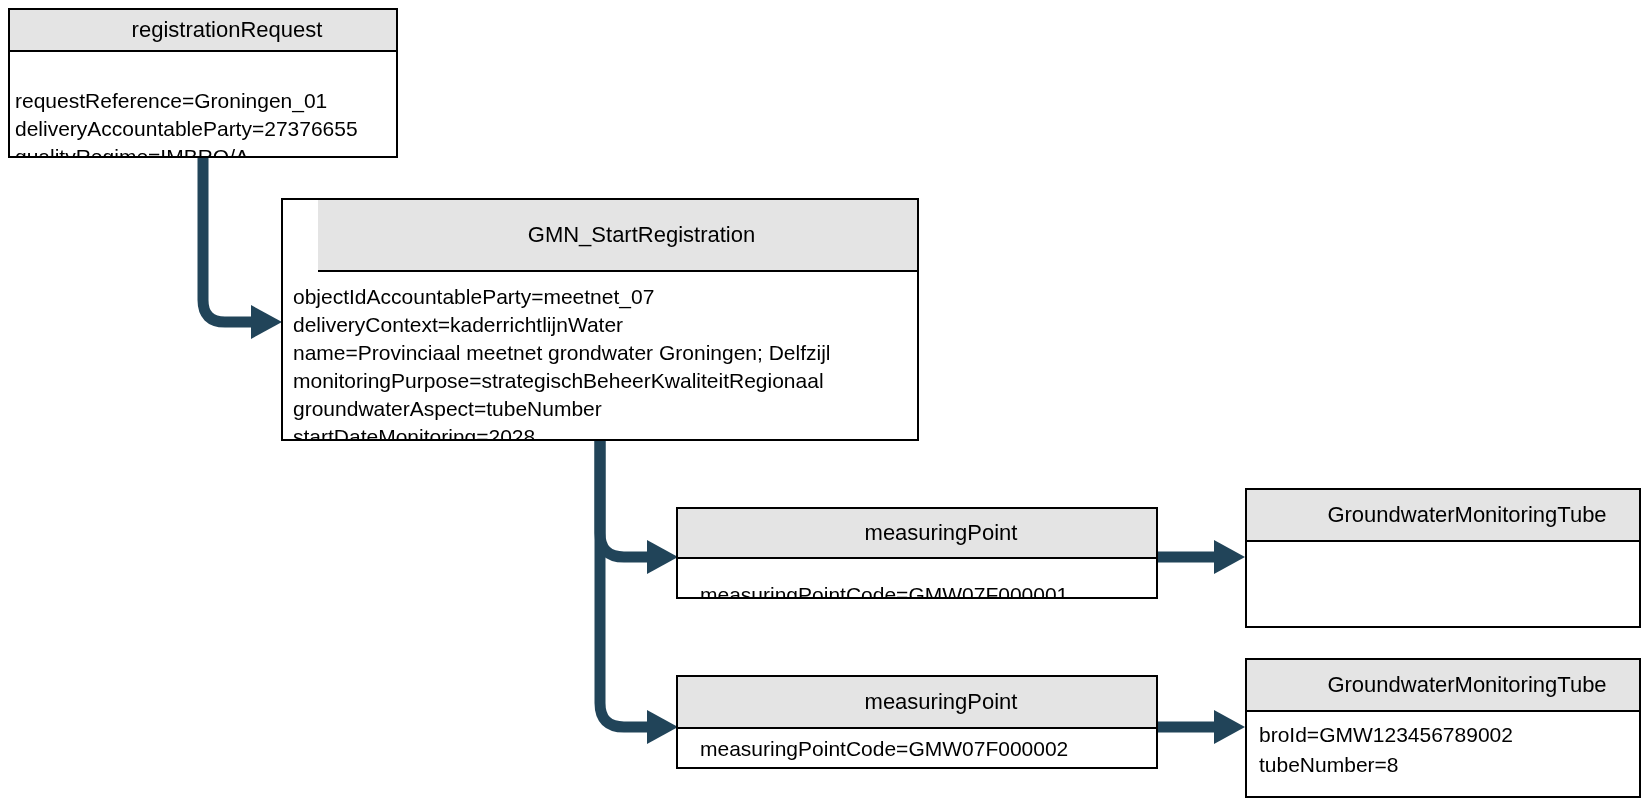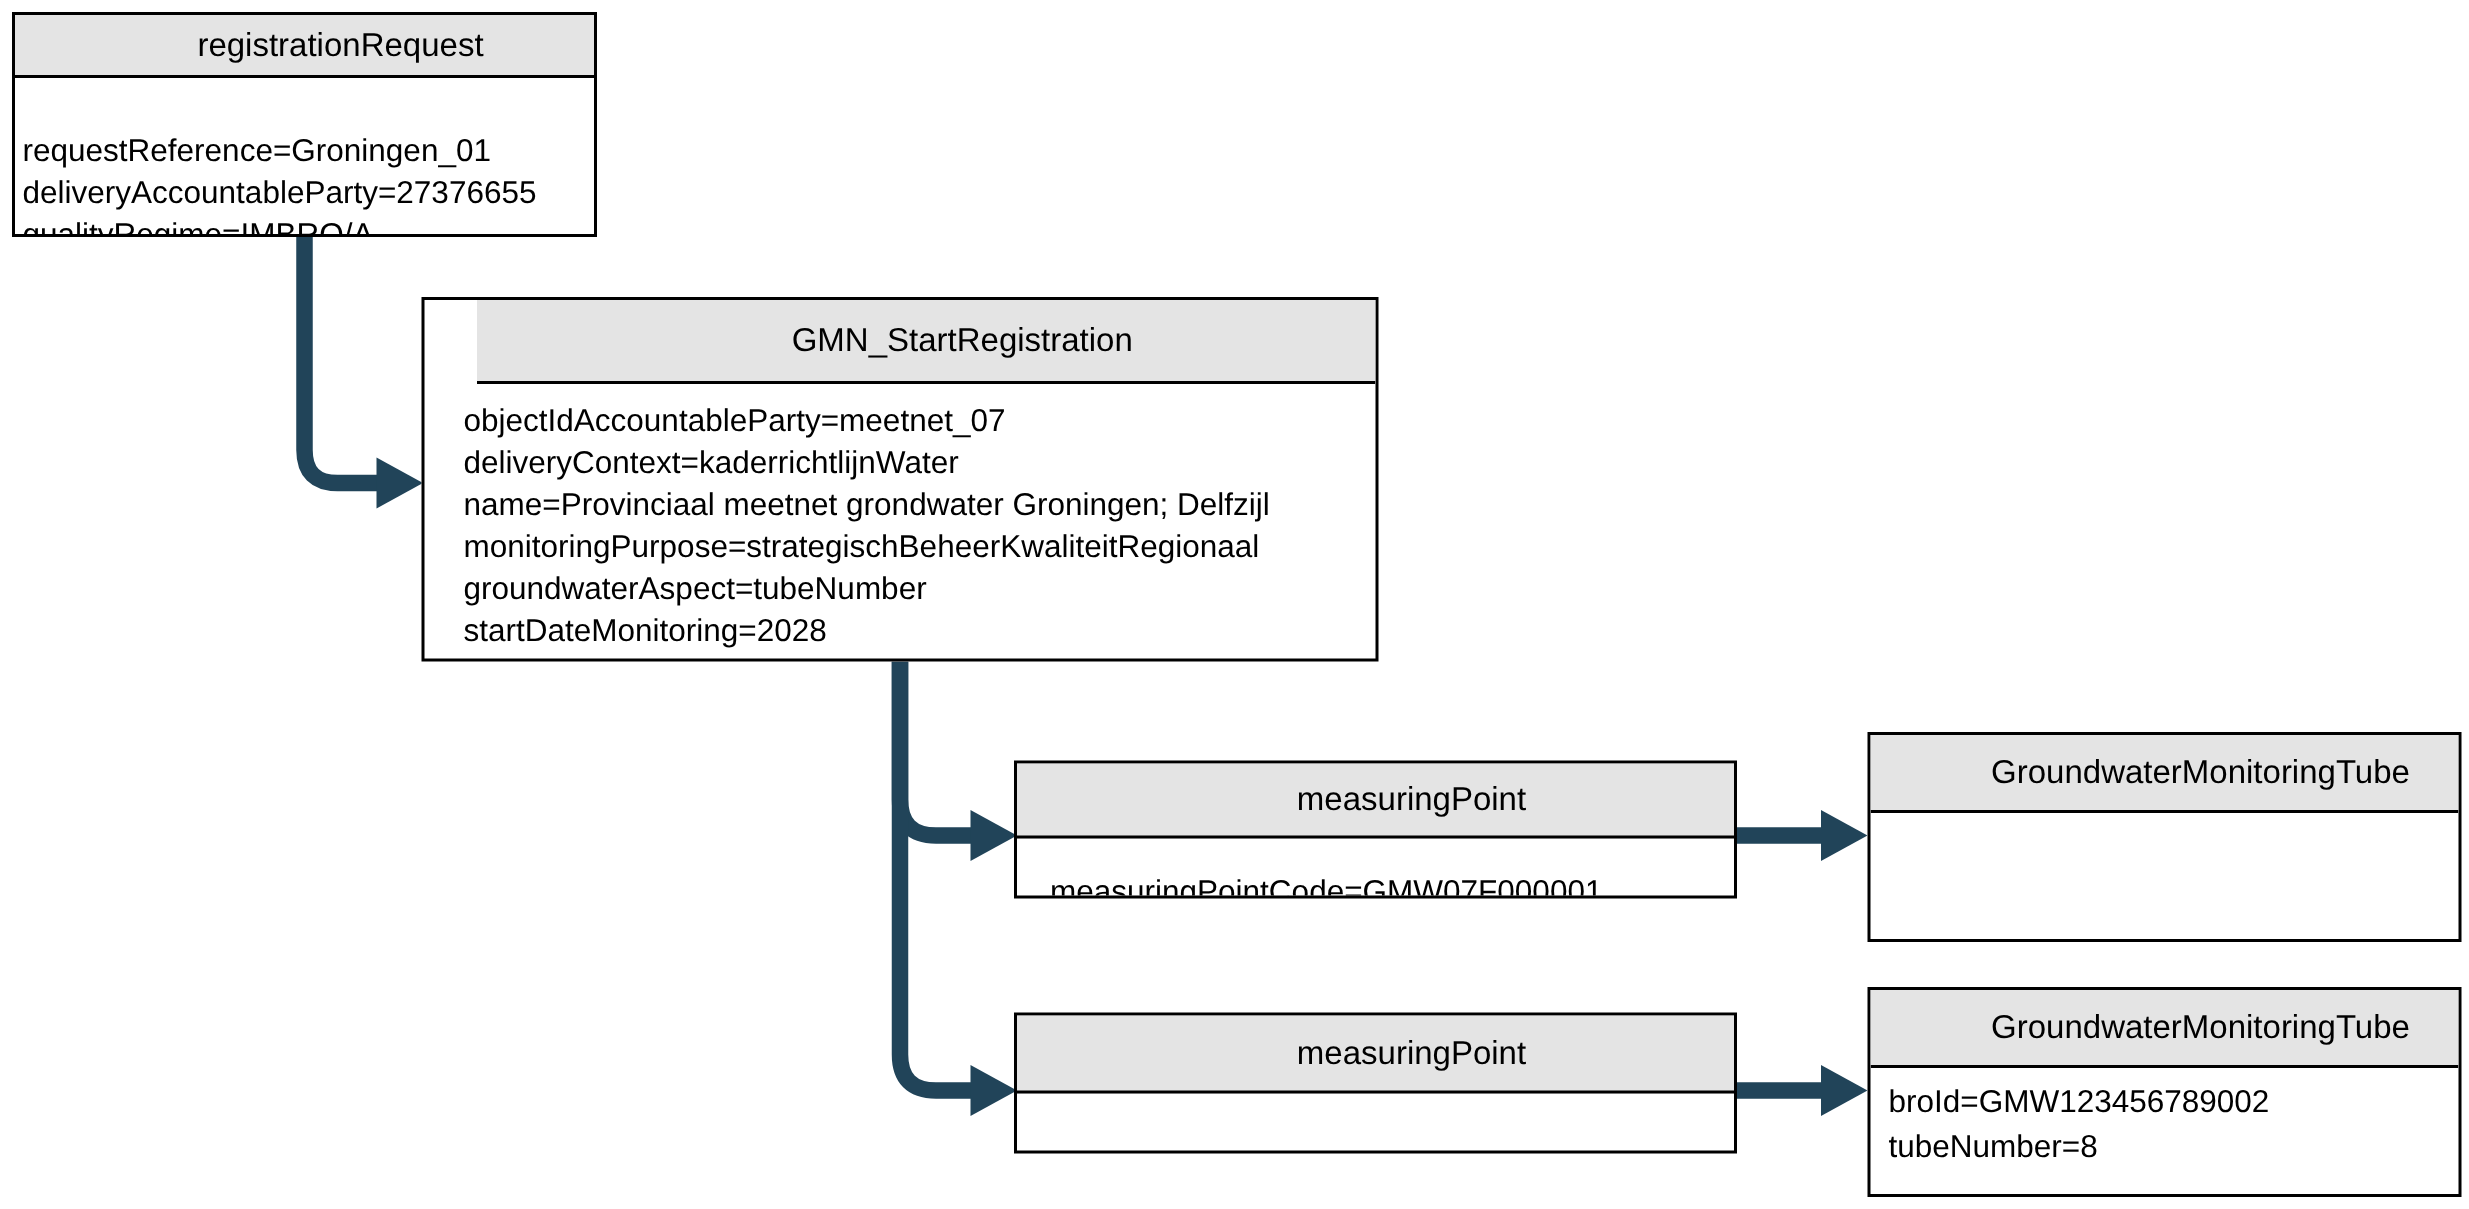--- a/index.html
+++ b/index.html
@@ -46,22 +46,22 @@
     overflow: hidden;
   }
   .node-body .attr { display: block; }
 
   
   #node-registration-request { left: 8px;    top: 8px;   width: 390px; height: 150px; }
   #node-registration-request .node-header { height: 42px; }
   #node-registration-request .node-body   { padding: 7px 4px 0 5px; margin-top: 28px; }
 
   #node-gmn-start-registration { left: 281px; top: 198px; width: 638px; height: 243px; }
-  #node-gmn-start-registration .node-header { height: 56px; margin-left: 35px; }
-  #node-gmn-start-registration .node-body   { padding: 11px 6px 0 26px; }
+  #node-gmn-start-registration .node-header { height: 72px; margin-left: 35px; }
+  #node-gmn-start-registration .node-body   { padding: 11px 6px 0 10px; }
 
   #node-measuring-point-1 { left: 676px; top: 507px; width: 482px; height: 92px; }
   #node-measuring-point-1 .node-header { height: 50px; }
   #node-measuring-point-1 .node-body   { padding: 22px 6px 0 22px; }
 
   #node-measuring-point-2 { left: 676px; top: 675px; width: 482px; height: 94px; }
   #node-measuring-point-2 .node-header { height: 52px; }
   #node-measuring-point-2 .node-body   { padding: 6px 6px 0 22px; }
 
   #node-tube-1 { left: 1245px; top: 488px; width: 396px; height: 140px; }
@@ -139,20 +139,23 @@
     </div>
     <div class="node-body">
       <span class="attr">measuringPointCode=GMW07F000001</span>
     </div>
   </div>
 
   <div class="node" id="node-measuring-point-2">
     <div class="node-header">
       <span>measuringPoint</span>
     </div>
+    <div class="node-body">
+      <span class="attr">measuringPointCode=GMW07F000002</span>
+    </div>
   </div>
 
   <div class="node" id="node-tube-1">
     <div class="node-header">
       <span>GroundwaterMonitoringTube</span>
     </div>
   </div>
 
   <div class="node" id="node-tube-2">
     <div class="node-header">

